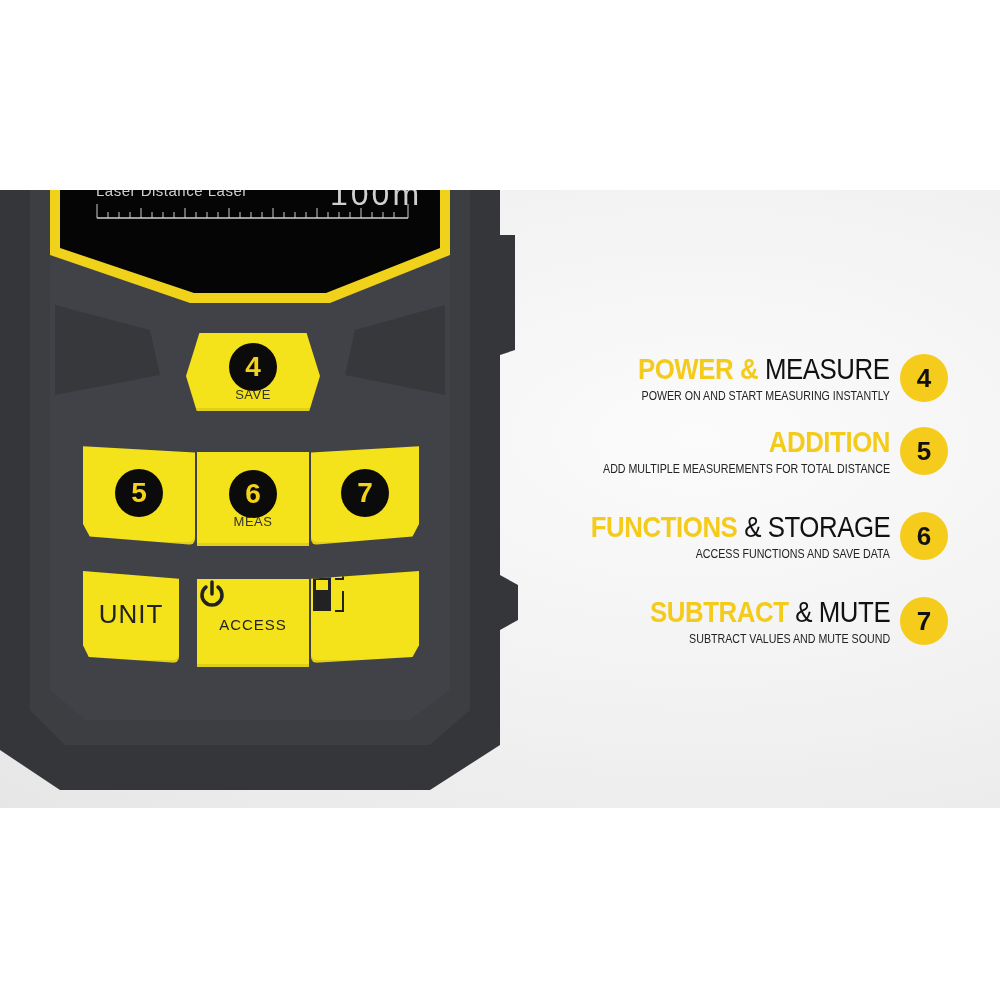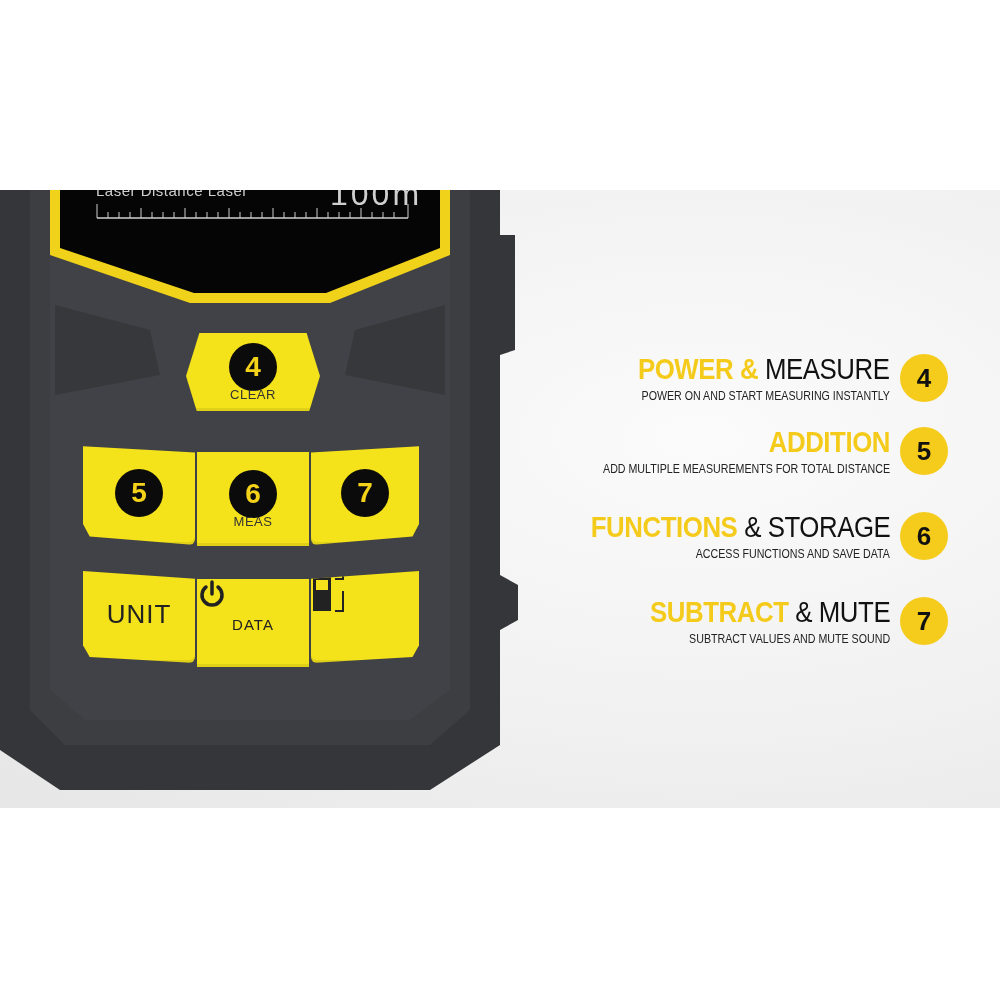--- a/index.html
+++ b/index.html
@@ -74,43 +74,43 @@
         <line x1="372" y1="22" x2="372" y2="28"></line>
           <line x1="383" y1="22" x2="383" y2="28"></line>
           <line x1="394" y1="22" x2="394" y2="28"></line>
       </g>
     </svg>
     <div class="lcd-text">Laser Distance Laser</div>
     <div class="lcd-range">100m</div>
 
     <div class="key" style="left:186px; top:143px; width:134px; height:78px; clip-path:polygon(10% 0,90% 0,100% 55%,92% 100%,8% 100%,0 55%); border-radius:4px;">
       <div class="badge">4</div>
-      <div class="sub">CLEAR</div>
+      <div class="sub">SAVE</div>
     </div>
 
     <div class="key" style="left:83px; top:250px; width:112px; height:105px; clip-path:polygon(0 6%,100% 12%,100% 100%,6% 92%,0 80%); border-radius:6px;">
       <div class="badge">5</div>
     </div>
     <div class="key" style="left:197px; top:262px; width:112px; height:94px;">
       <div class="badge">6</div>
       <div class="sub">MEAS</div>
     </div>
     <div class="key" style="left:311px; top:250px; width:108px; height:105px; clip-path:polygon(0 12%,100% 6%,100% 80%,94% 92%,0 100%); border-radius:6px;">
       <div class="badge">7</div>
     </div>
 
-    <div class="key" style="left:83px; top:375px; width:112px; height:98px; clip-path:polygon(0 6%,100% 14%,100% 100%,6% 94%,0 82%); border-radius:6px;">
+    <div class="key" style="left:83px; top:375px; width:96px; height:98px; clip-path:polygon(0 6%,100% 14%,100% 100%,6% 94%,0 82%); border-radius:6px;">
       <div class="big">UNIT</div>
     </div>
     <div class="key" style="left:197px; top:389px; width:112px; height:88px;">
       <svg width="30" height="30" viewBox="0 0 30 30">
         <path d="M9,8 A10,10 0 1,0 21,8" fill="none" stroke="#222" stroke-width="3.5" stroke-linecap="round"></path>
         <line x1="15" y1="3" x2="15" y2="15" stroke="#222" stroke-width="3.5" stroke-linecap="round"></line>
       </svg>
-      <div class="clear">DATA</div>
+      <div class="clear">ACCESS</div>
     </div>
     <div class="key" style="left:311px; top:375px; width:108px; height:98px; clip-path:polygon(0 14%,100% 6%,100% 82%,94% 94%,0 100%); border-radius:6px;">
       <svg width="40" height="50" viewBox="0 0 40 50">
         <rect x="2" y="12" width="18" height="34" fill="#222"></rect>
         <rect x="5" y="15" width="12" height="10" fill="#f4e21a"></rect>
         <polyline points="24,14 32,14 32,2" fill="none" stroke="#222" stroke-width="2"></polyline>
         <polygon points="28,6 32,0 36,6" fill="#222"></polygon>
         <polyline points="24,46 32,46 32,26" fill="none" stroke="#222" stroke-width="2"></polyline>
       </svg>
     </div>

